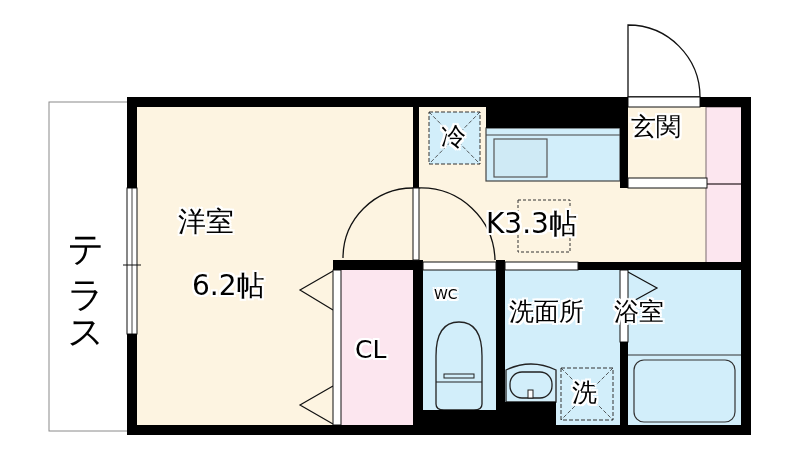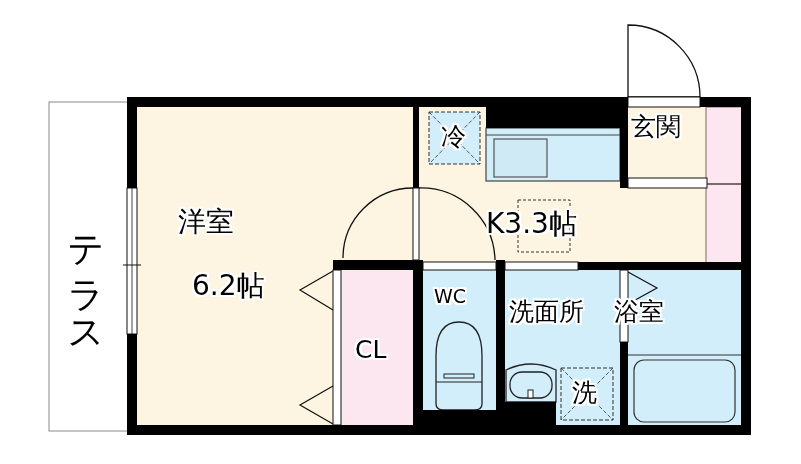--- a/index.html
+++ b/index.html
@@ -2,21 +2,21 @@
 <html><head>
 <meta charset="utf-8">
 <style>
   html,body{margin:0;padding:0;background:#ffffff;}
   body{width:801px;height:464px;position:relative;overflow:hidden;font-family:"DejaVu Sans","Liberation Sans",sans-serif;}
   #plan{position:absolute;left:0;top:0;width:801px;height:464px;}
   .lbl{position:absolute;color:#000;font-family:"DejaVu Sans","Liberation Sans",sans-serif;white-space:nowrap;line-height:1;
        text-shadow:2px 0 0 #fff,-2px 0 0 #fff,0 2px 0 #fff,0 -2px 0 #fff,2px 2px 0 #fff,-2px -2px 0 #fff,2px -2px 0 #fff,-2px 2px 0 #fff;}
   .big{font-size:28px;}
   .mid{font-size:25px;}
-  .sm{font-size:19px;}
+  .sm{font-size:14px;}
   .vert{writing-mode:vertical-rl;letter-spacing:2px;}
 </style>
 </head>
 <body>
 
 <svg id="plan" viewBox="0 0 801 464" xmlns="http://www.w3.org/2000/svg">
 
   <rect x="49" y="102" width="80" height="329" fill="#ffffff" stroke="#8a8a8a" stroke-width="1"></rect>
 
   <rect x="137" y="107" width="282" height="318" fill="#fdf4e1"></rect>

